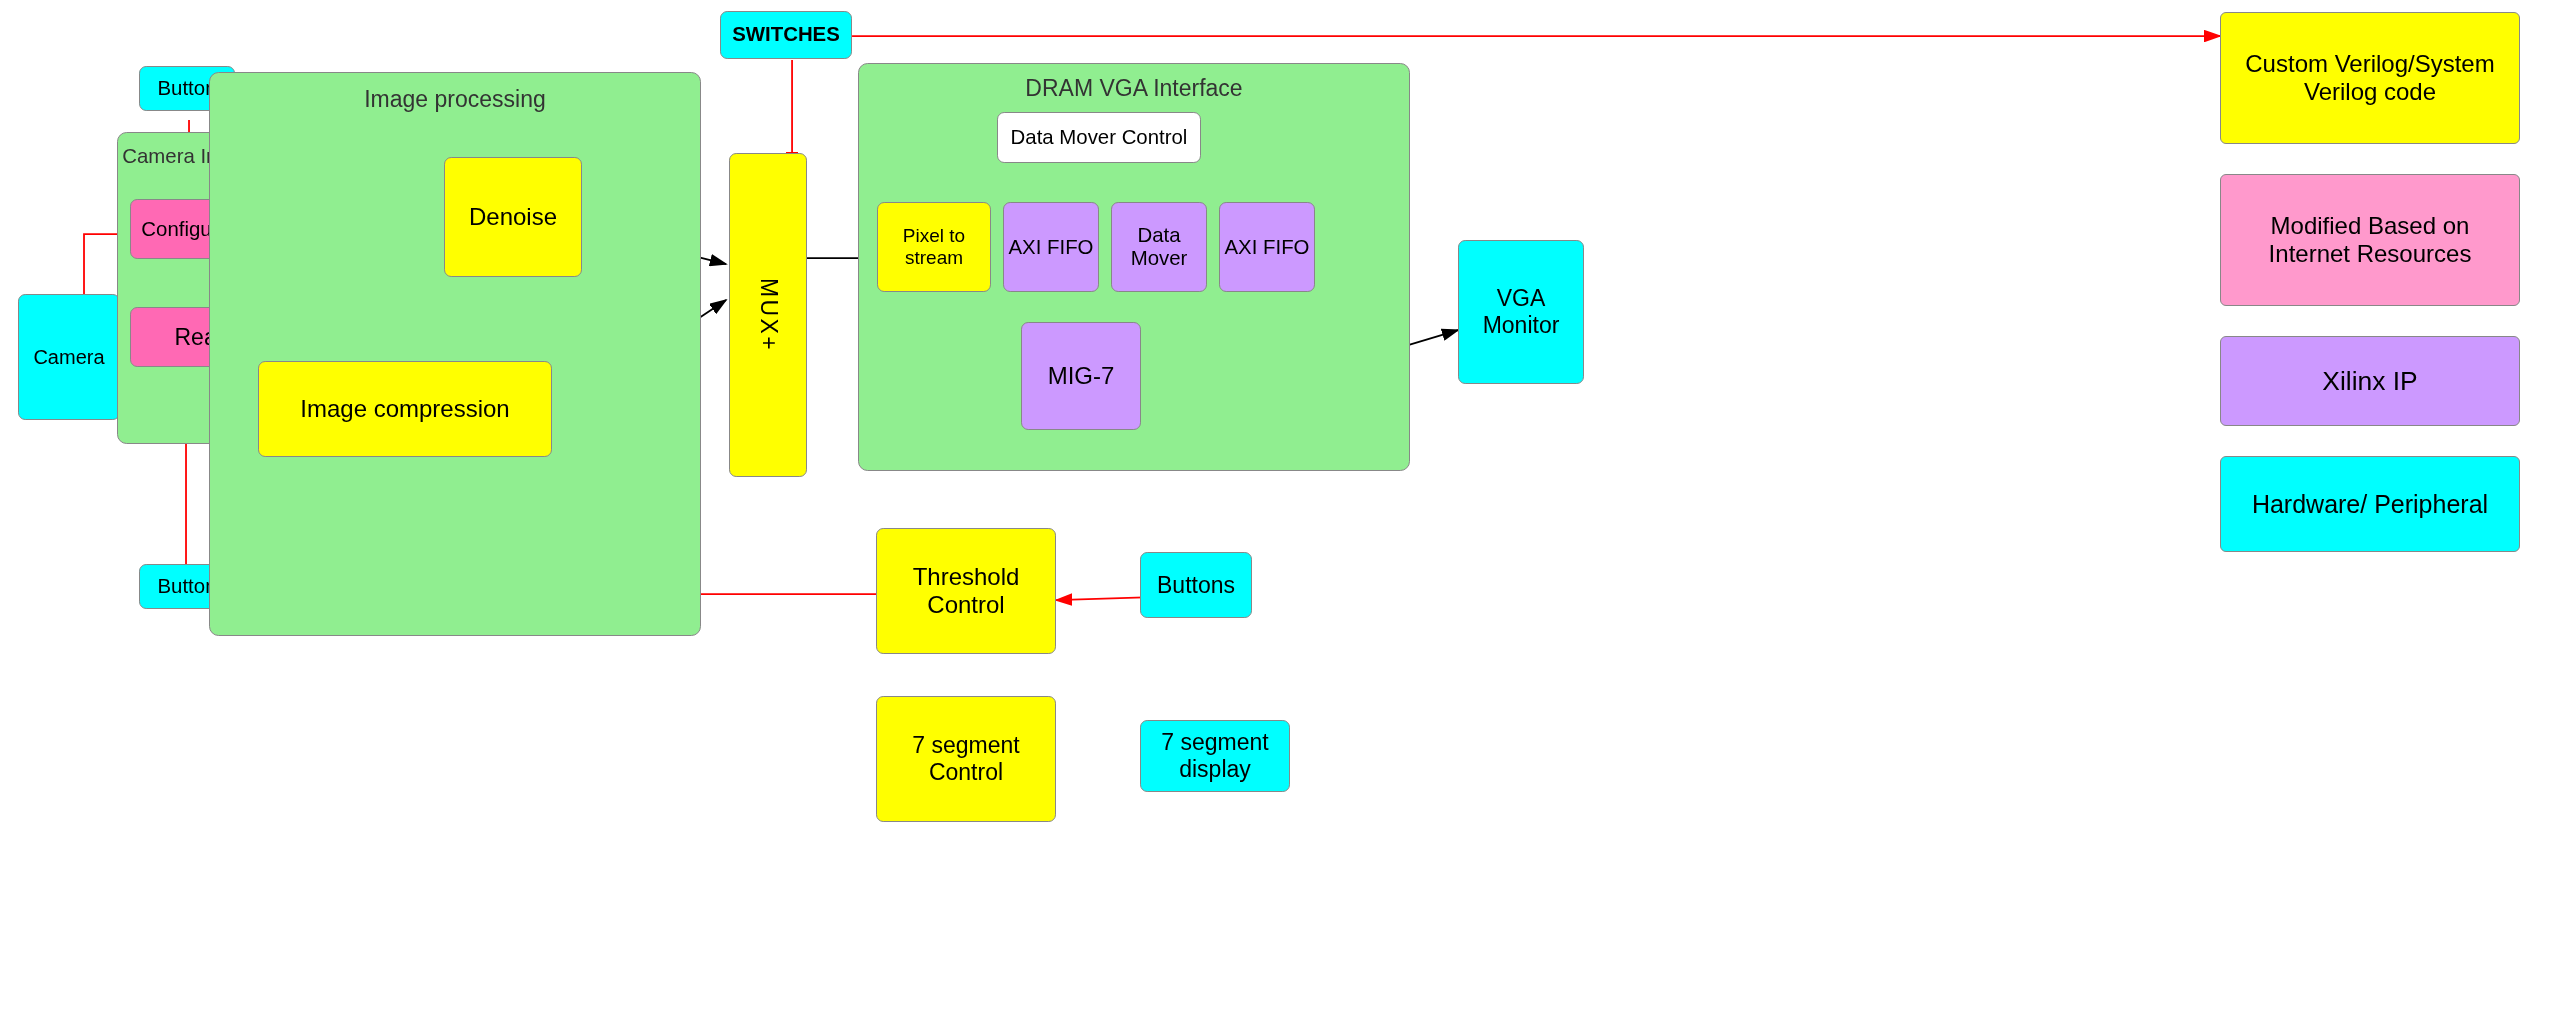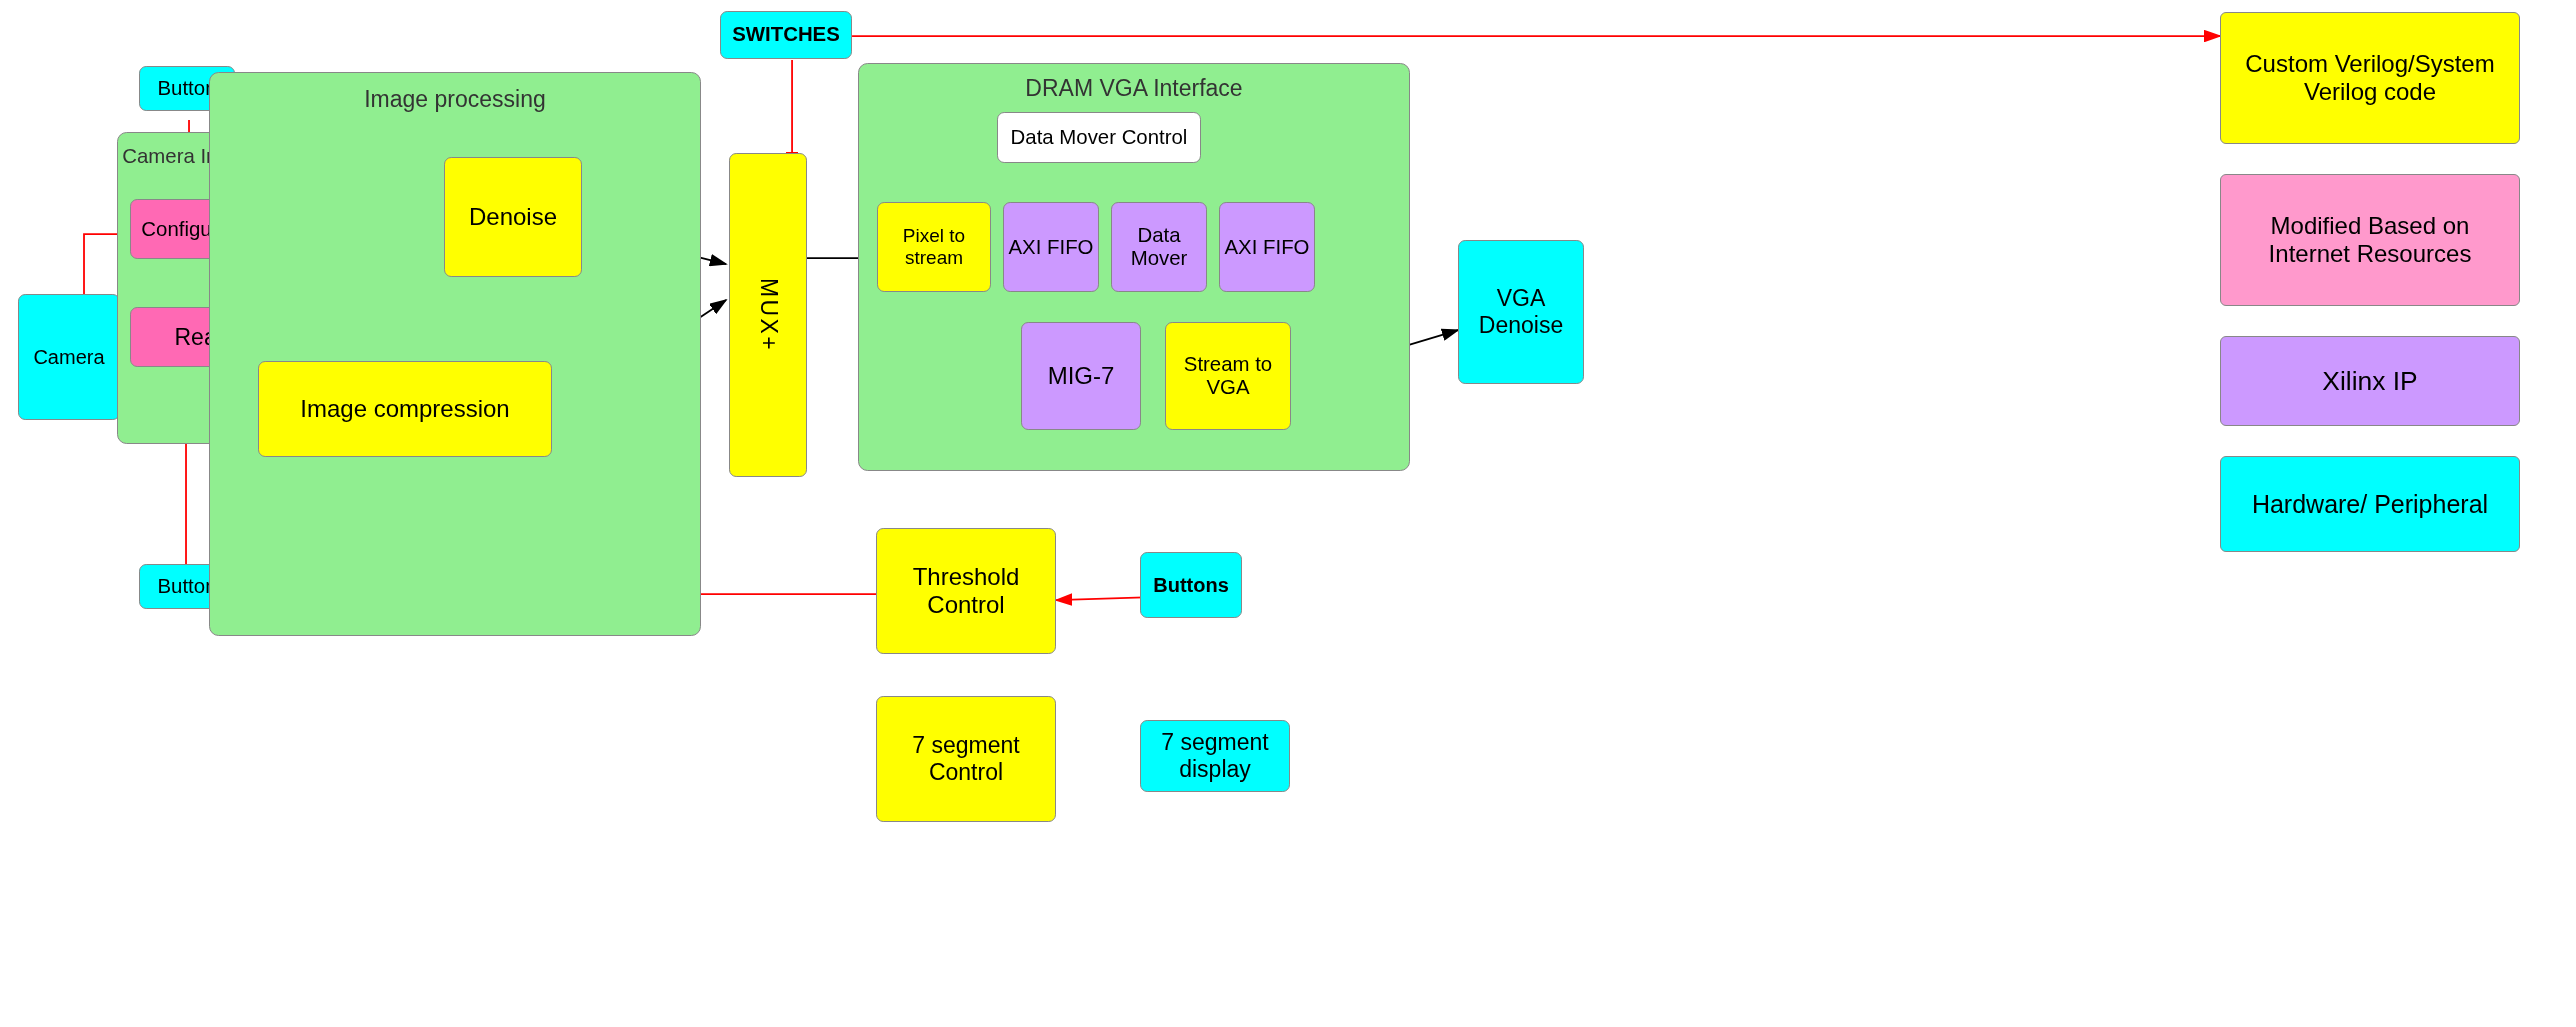--- a/index.html
+++ b/index.html
@@ -215,34 +215,31 @@
 
   <div class="block block-purple" style="position:absolute; left:360px; top:138px; width:96px; height:90px; font-size:20.4px;">
     <span>AXI FIFO</span>
   </div>
 
 
   <div class="block block-purple" style="position:absolute; left:162px; top:258px; width:120px; height:108px; font-size:24px;">
     <span>MIG-7</span>
   </div>
 
-  <div class="block block-yellow" style="position:absolute; left:306px; top:258px; width:126px; height:108px; font-size:20.4px;">
-    <span>Stream to VGA</span>
-  </div>
 </div>
 
 <div class="block block-cyan" style="left:1458px; top:240px; width:126px; height:144px; font-size:23px;">
-  <span>VGA Denoise</span>
+  <span>VGA Monitor</span>
 </div>
 
 <div class="block block-yellow" style="left:876px; top:528px; width:180px; height:126px; font-size:24px;">
   <span>Threshold Control</span>
 </div>
 
-<div class="block block-cyan" style="left:1140px; top:552px; width:102px; height:66px; font-size:20px;font-weight:bold;">
+<div class="block block-cyan" style="left:1140px; top:552px; width:112px; height:66px; font-size:23px;">
   <span>Buttons</span>
 </div>
 
 <div class="block block-yellow" style="left:876px; top:696px; width:180px; height:126px; font-size:23px;">
   <span>7 segment Control</span>
 </div>
 
 <div class="block block-cyan" style="left:1140px; top:720px; width:150px; height:72px; font-size:23px;">
   <span>7 segment display</span>
 </div>

